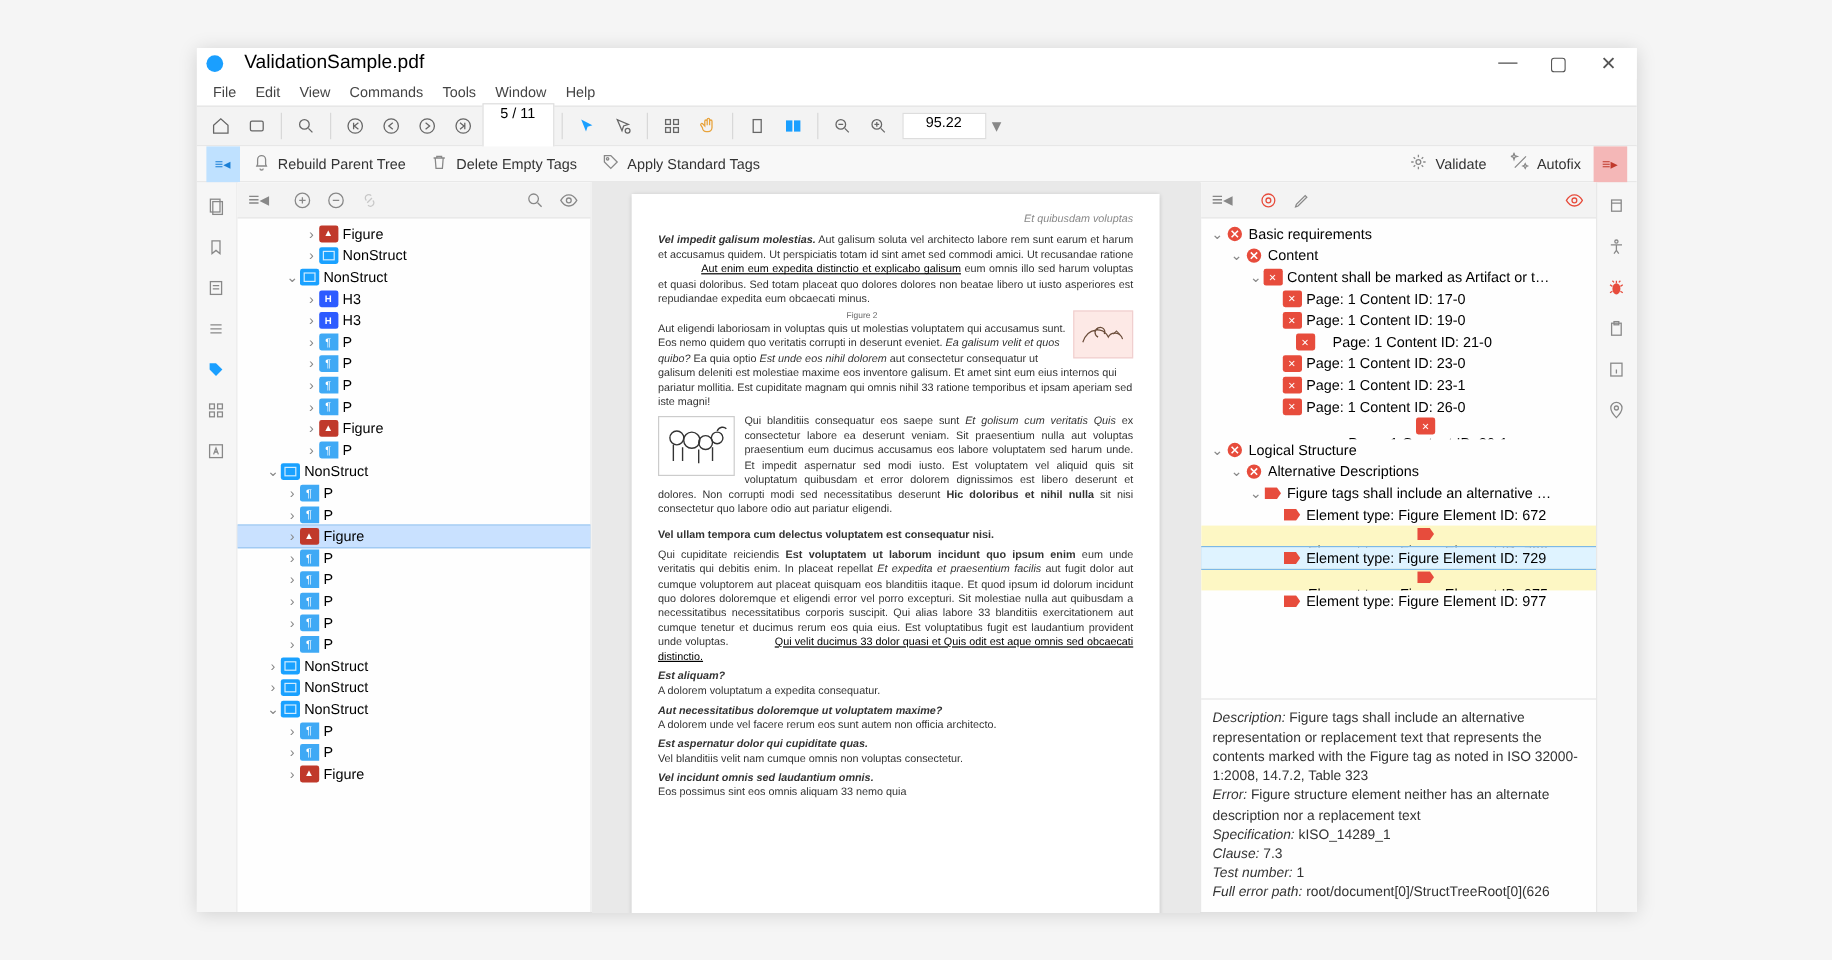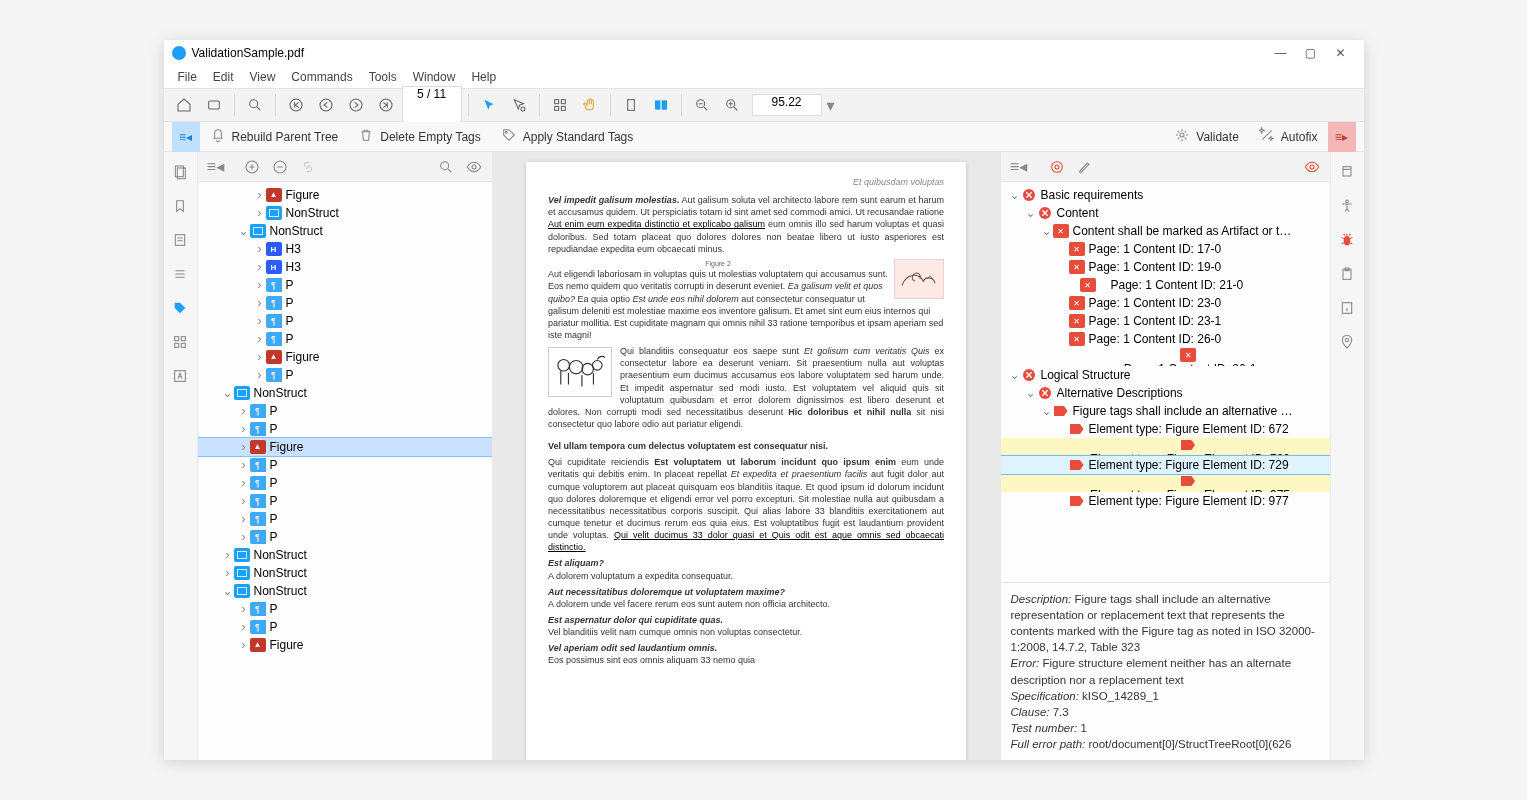--- a/index.html
+++ b/index.html
@@ -1,20 +1,20 @@
 <!DOCTYPE html>
 <html><head>
 <meta charset="utf-8">
 <style>
 * { margin:0; padding:0; box-sizing:border-box; font-family:"Segoe UI",Tahoma,sans-serif; }
 body { background:#f5f5f5; display:flex; justify-content:center; padding:40px 0; }
 #app { width:1200px; height:720px; background:#fff; box-shadow:0 2px 15px rgba(0,0,0,.15); display:flex; flex-direction:column; overflow:hidden; position:relative; }
 
 
-.titlebar { height:26px; display:flex; align-items:center; padding:0 8px; background:#fff; font-size:12px; }
+.titlebar { height:26px; display:flex; align-items:center; padding:0 8px; background:#fff; font-size:16px;gap:12px; }
 .titlebar .appicon { width:14px; height:14px; border-radius:50%; background:#1a9fff; margin-right:6px; }
 .titlebar .spacer { flex:1; }
 .titlebar .winbtn { width:30px; text-align:center; color:#555; cursor:pointer; }
 
 
 .menubar { height:22px; display:flex; align-items:center; padding:0 6px; font-size:12px; color:#444; }
 .menubar span { padding:0 8px; cursor:pointer; }
 
 
 .toolbar { height:34px; background:#f3f3f3; border-top:1px solid #e4e4e4; border-bottom:1px solid #e4e4e4; display:flex; align-items:center; padding:0 6px; gap:2px; }
@@ -77,21 +77,21 @@
 .ic.errsq  { background:#e74c3c; border-radius:2px; }
 .ic.errsq::after { content:"✕"; color:#fff; font-size:8px; }
 .ic.errtag { position:relative; }
 .ic.errtag::after { content:""; width:14px; height:10px; background:#e74c3c; clip-path:polygon(0 0,75% 0,100% 50%,75% 100%,0 100%); display:block; }
 
 
 .docwrap { flex:1; background:#e9e9e9; display:flex; justify-content:center; overflow:auto; padding:10px 0; }
 .page { width:440px; min-height:680px; background:#fff; box-shadow:0 1px 4px rgba(0,0,0,.2); padding:14px 22px; font-size:9px; line-height:1.35; color:#333; }
 .page .rhead { text-align:right; font-style:italic; color:#888; margin-bottom:6px; }
 .page p { margin:4px 0; text-align:justify; }
-.page u { color:#000; }
+.page u { color:#000;margin-left:36px; }
 .page .floatimg { float:right; width:50px; height:40px; margin:0 0 4px 6px; border:1px solid #f0cfcf; background:#fde9e6; position:relative; }
 .page .capt { font-size:7px; text-align:center; color:#666; }
 .page .balloon { float:left; width:64px; height:50px; margin:2px 8px 2px 0; border:1px solid #ccc; position:relative; }
 .page b, .page i { font-style:italic; }
 
 
 .issuedetails { border-top:1px solid #e4e4e4; padding:8px 10px; font-size:11.5px; color:#333; line-height:1.4; overflow:auto; max-height:180px; }
 .issuedetails i { font-style:italic; }
 
 svg { width:16px; height:16px; }
@@ -501,21 +501,21 @@
                 </g>
               </svg>
           </span>
           <span>Qui blanditiis consequatur eos saepe sunt </span><i>Et golisum cum veritatis Quis</i><span> ex consectetur labore ea deserunt veniam. Sit praesentium nulla aut voluptas praesentium eum ducimus accusamus eos labore voluptatem sed harum unde. Et impedit aspernatur sed modi iusto. Est voluptatem vel aliquid quis sit voluptatum quibusdam et error dolorem dignissimos est libero deserunt et dolores. Non corrupti modi sed necessitatibus deserunt </span><b style="font-style:normal;font-weight:700">Hic doloribus et nihil nulla</b><span> sit nisi consectetur quo labore odio aut pariatur eligendi.</span>
         </p>
         <p style="clear:both;margin-top:10px;font-weight:700">Vel ullam tempora cum delectus voluptatem est consequatur nisi.</p>
         <p><span>Qui cupiditate reiciendis </span><b style="font-style:normal;font-weight:700">Est voluptatem ut laborum incidunt quo ipsum enim</b><span> eum unde veritatis qui debitis enim. In placeat repellat </span><i>Et expedita et praesentium facilis</i><span> aut fugit dolor aut cumque voluptorem aut placeat quisquam eos blanditiis itaque. Et quod ipsum id dolorum incidunt quo dolores doloremque et eligendi error vel porro excepturi. Sit molestiae nulla aut quibusdam a necessitatibus necessitatibus corporis suscipit. Qui alias labore 33 blanditiis exercitationem aut cumque tenetur et ducimus rerum eos quia eius. Est voluptatibus fugit est laudantium provident unde voluptas. </span><u>Qui velit ducimus 33 dolor quasi et Quis odit est aque omnis sed obcaecati distinctio.</u></p>
         <p><i style="font-weight:700">Est aliquam?</i><br><span>A dolorem voluptatum a expedita consequatur.</span></p>
         <p><i style="font-weight:700">Aut necessitatibus doloremque ut voluptatem maxime?</i><br><span>A dolorem unde vel facere rerum eos sunt autem non officia architecto.</span></p>
         <p><i style="font-weight:700">Est aspernatur dolor qui cupiditate quas.</i><br><span>Vel blanditiis velit nam cumque omnis non voluptas consectetur.</span></p>
-        <p><i style="font-weight:700">Vel aperiam odit sed laudantium omnis.</i><br><span>Eos possimus sint eos omnis aliquam 33 nemo quia</span></p>
+        <p><i style="font-weight:700">Vel incidunt omnis sed laudantium omnis.</i><br><span>Eos possimus sint eos omnis aliquam 33 nemo quia</span></p>
       </div>
     </div>
 
     <div class="panel issues">
       <div class="panelbar">
         <span class="pbtn">≡◂</span>
         <span style="width:6px"></span>
         <span class="pbtn" style="color:#e74c3c">
             <svg viewBox="0 0 24 24">
               <circle cx="12" cy="12" r="8"></circle>

